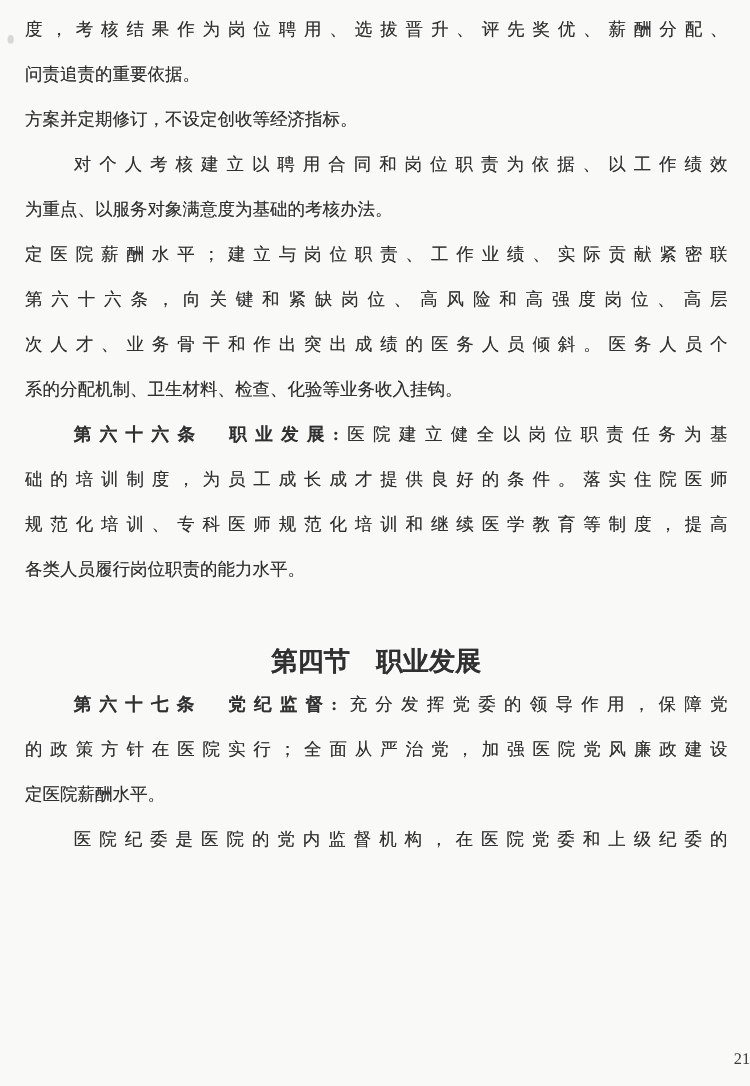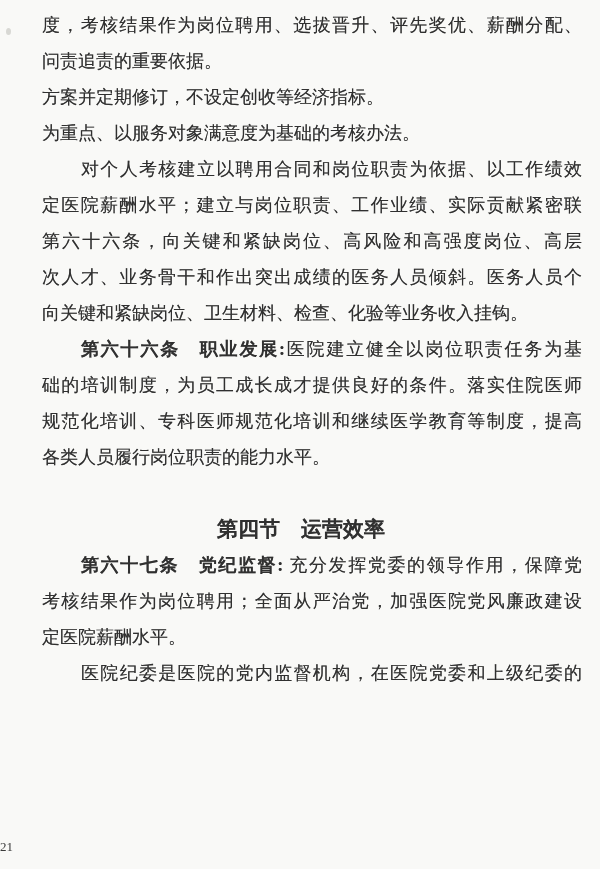--- a/index.html
+++ b/index.html
@@ -22,75 +22,74 @@
   }
   .text-block {
     position: absolute;
     left: 20px;
     top: 7px;
     width: 562px;
   }
   .line {
     height: 36px;
     line-height: 36px;
-    font-size: 18px;
+    font-size: 14px;
     letter-spacing: 0;
     text-align: justify;
     text-align-last: justify;
     text-justify: inter-character;
     text-shadow: 0 0 0.5px rgba(45,45,45,0.55);
     overflow: hidden;
-    margin-left: 22px;
   }
   .line.end { text-align-last: left; }
   .line.indent { text-indent: 39px; }
   .line.spacer { }
   .b { font-weight: bold; }
   .heading {
     height: 36px;
     line-height: 36px;
     font-size: 21px;
     font-weight: bold;
     text-align: center;
     text-align-last: center;
     text-shadow: 0 0 0.5px rgba(30,30,30,0.6);
   }
   .page-number {
     position: absolute;
     left: 0; right: 0;
     top: 838px;
     height: 18px;
     line-height: 18px;
-    text-align: left;
+    text-align: right;
     font-size: 13px;
     color: #3a3a3a;
   }
 </style>
 </head>
 <body>
 
 <div class="page">
   <div class="speck"></div>
 
   <div class="text-block">
     <div class="line">度，考核结果作为岗位聘用、选拔晋升、评先奖优、薪酬分配、</div>
     <div class="line end">问责追责的重要依据。</div>
     <div class="line end">方案并定期修订，不设定创收等经济指标。</div>
+    <div class="line indent">对个人考核建立以聘用合同和岗位职责为依据、以工作绩效</div>
     <div class="line end">为重点、以服务对象满意度为基础的考核办法。</div>
-    <div class="line indent">对个人考核建立以聘用合同和岗位职责为依据、以工作绩效</div>
     <div class="line">定医院薪酬水平；建立与岗位职责、工作业绩、实际贡献紧密联</div>
     <div class="line">第六十六条，向关键和紧缺岗位、高风险和高强度岗位、高层</div>
     <div class="line">次人才、业务骨干和作出突出成绩的医务人员倾斜。医务人员个</div>
-    <div class="line end">向关键和紧缺岗位、卫生材料、检查、化验等业务收入挂钩。</div>
+    <div class="line end">系的分配机制、卫生材料、检查、化验等业务收入挂钩。</div>
     <div class="line indent"><span class="b">第六十六条　职业发展:</span><span>医院建立健全以岗位职责任务为基</span></div>
     <div class="line">础的培训制度，为员工成长成才提供良好的条件。落实住院医师</div>
     <div class="line">规范化培训、专科医师规范化培训和继续医学教育等制度，提高</div>
     <div class="line end">各类人员履行岗位职责的能力水平。</div>
     <div class="line spacer"></div>
-    <div class="heading">第四节　运营效率</div>
+    <div class="heading">第四节　职业发展</div>
     <div class="line indent"><span class="b">第六十七条　党纪监督: </span><span>充分发挥党委的领导作用，保障党</span></div>
-    <div class="line">考核结果作为岗位聘用；全面从严治党，加强医院党风廉政建设</div>
+    <div class="line">的政策方针在医院实行；全面从严治党，加强医院党风廉政建设</div>
     <div class="line end">定医院薪酬水平。</div>
     <div class="line indent">医院纪委是医院的党内监督机构，在医院党委和上级纪委的</div>
   </div>
 
   <div class="page-number">21</div>
 </div>
 
 </body></html>

